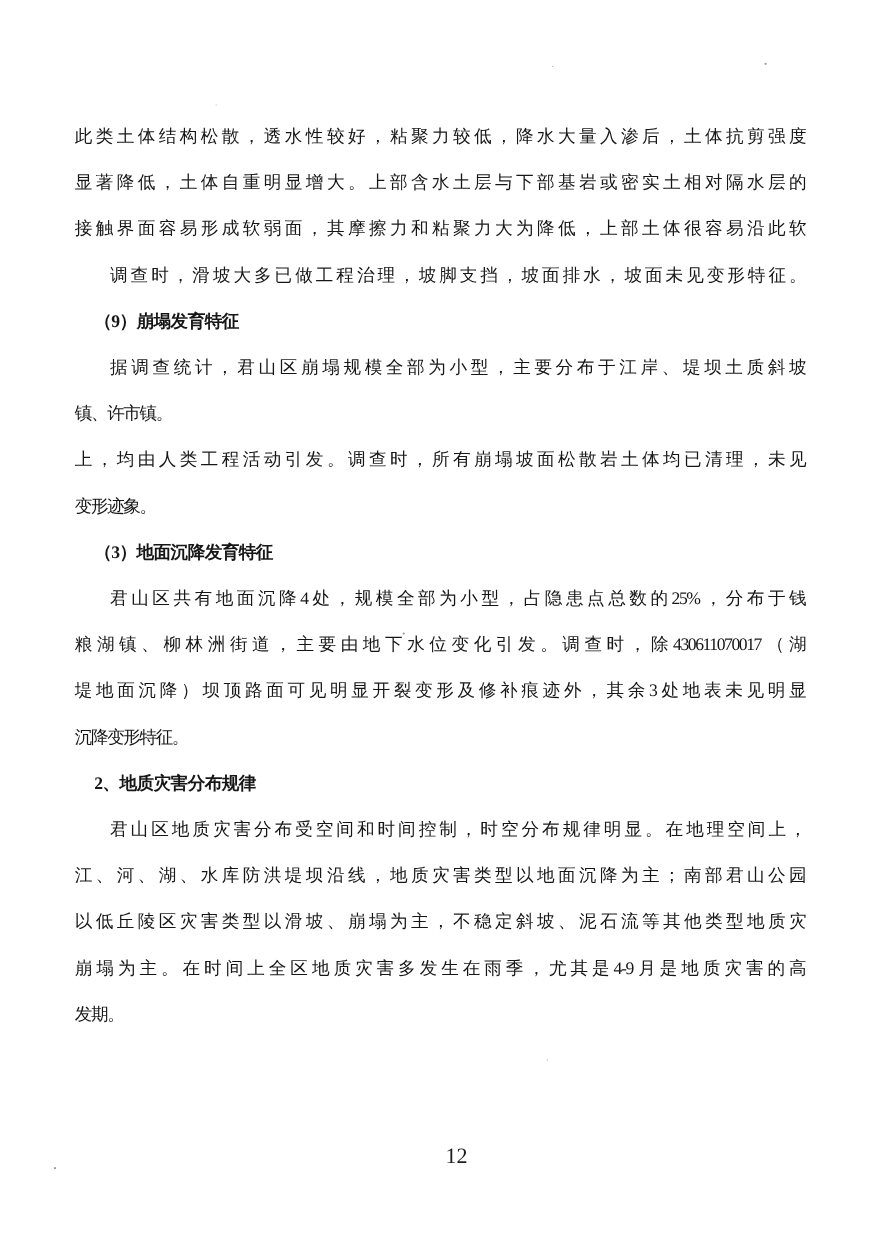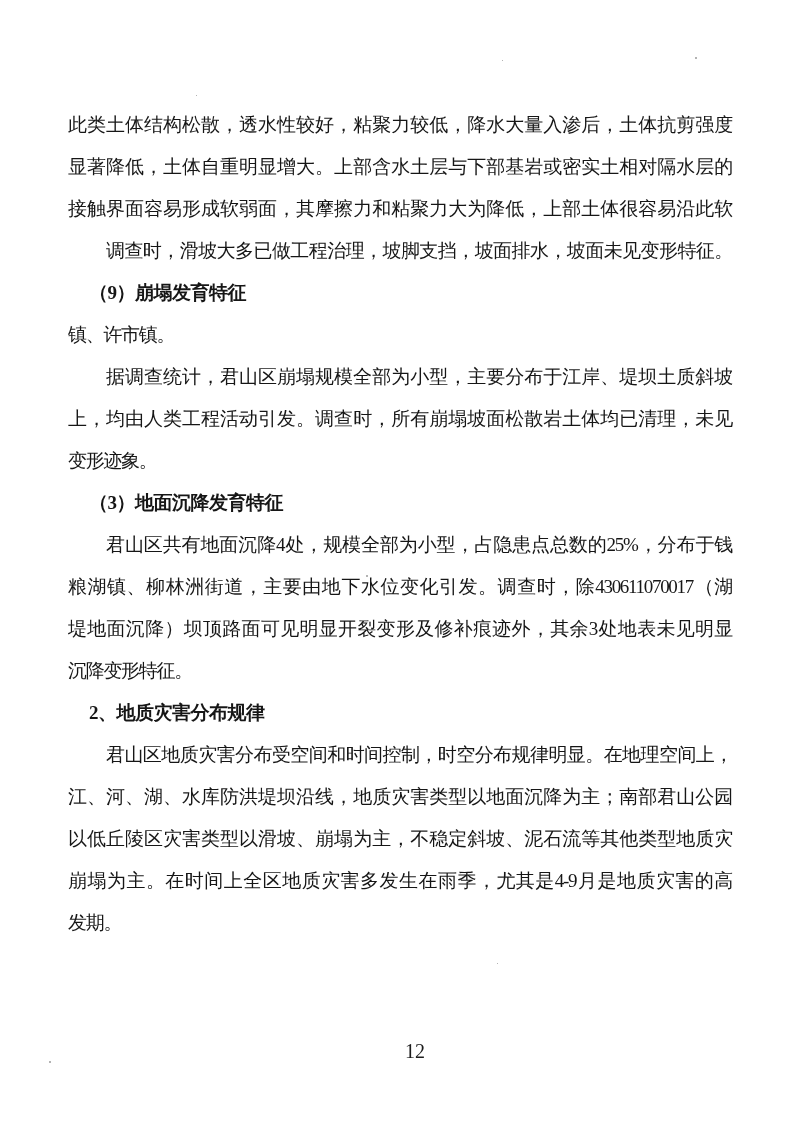--- a/index.html
+++ b/index.html
@@ -14,21 +14,21 @@
     background: #ffffff;
     overflow: hidden;
     font-family: "Liberation Serif", "DejaVu Serif", serif;
     color: #161616;
   }
   .content {
     position: absolute;
     left: 68px;
     top: 104px;
     width: 664px;
-    font-size: 19px;
+    font-size: 16px;
     line-height: 42px;
     letter-spacing: -1.3px;
   }
   .line {
     text-align: justify;
     text-align-last: justify;
     -moz-text-align-last: justify;
   }
   .line.end {
     text-align-last: left;
@@ -64,22 +64,22 @@
 </head>
 <body>
 
 <div class="page">
   <main class="content">
       <div class="line">此类土体结构松散，透水性较好，粘聚力较低，降水大量入渗后，土体抗剪强度</div>
       <div class="line">显著降低，土体自重明显增大。上部含水土层与下部基岩或密实土相对隔水层的</div>
       <div class="line">接触界面容易形成软弱面，其摩擦力和粘聚力大为降低，上部土体很容易沿此软</div>
       <div class="line indent">调查时，滑坡大多已做工程治理，坡脚支挡，坡面排水，坡面未见变形特征。</div>
       <div class="line heading end">（9）崩塌发育特征</div>
+      <div class="line indent">据调查统计，君山区崩塌规模全部为小型，主要分布于江岸、堤坝土质斜坡</div>
       <div class="line end">镇、许市镇。</div>
-      <div class="line indent">据调查统计，君山区崩塌规模全部为小型，主要分布于江岸、堤坝土质斜坡</div>
       <div class="line">上，均由人类工程活动引发。调查时，所有崩塌坡面松散岩土体均已清理，未见</div>
       <div class="line end">变形迹象。</div>
       <div class="line heading end">（3）地面沉降发育特征</div>
       <div class="line indent">君山区共有地面沉降4处，规模全部为小型，占隐患点总数的25%，分布于钱</div>
       <div class="line">粮湖镇、柳林洲街道，主要由地下水位变化引发。调查时，除430611070017（湖</div>
       <div class="line">堤地面沉降）坝顶路面可见明显开裂变形及修补痕迹外，其余3处地表未见明显</div>
       <div class="line end">沉降变形特征。</div>
       <div class="line heading end">2、地质灾害分布规律</div>
       <div class="line indent">君山区地质灾害分布受空间和时间控制，时空分布规律明显。在地理空间上，</div>
       <div class="line">江、河、湖、水库防洪堤坝沿线，地质灾害类型以地面沉降为主；南部君山公园</div>

